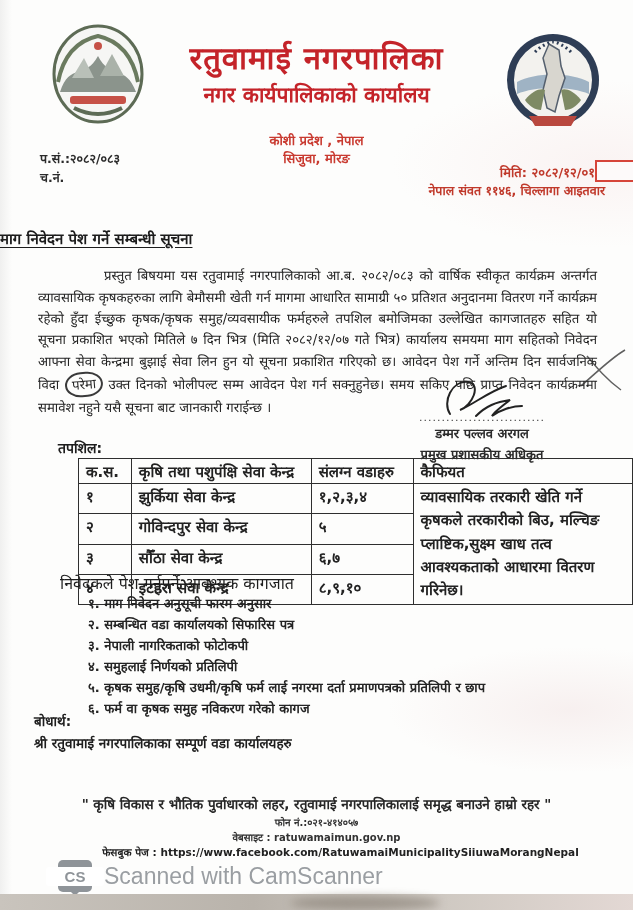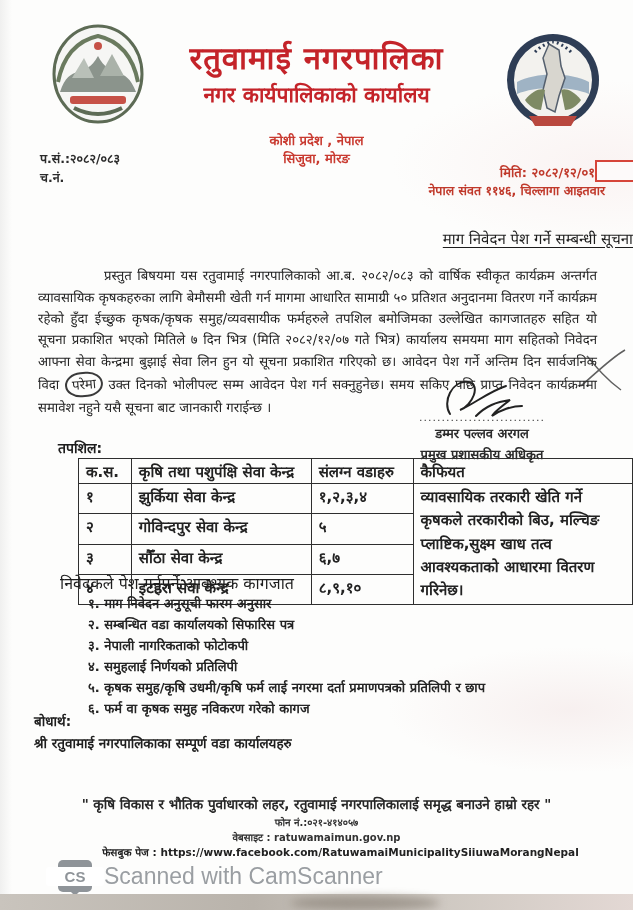--- a/index.html
+++ b/index.html
@@ -25,21 +25,21 @@
   .logo{width:96px;height:108px;}
   .logo-left{left:50px;top:22px;}
   .logo-right{left:505px;top:30px;}
   
   .ref1{left:40px;top:150px;font-size:12.5px;font-weight:bold;color:#2b2b2b;}
   .ref2{left:40px;top:169px;font-size:12.5px;font-weight:bold;color:#2b2b2b;}
   .miti{right:38px;top:163px;font-size:13px;font-weight:bold;color:#c0392b;padding-left:12px;}
   .sambat{right:28px;top:182px;font-size:12.5px;font-weight:bold;color:#c0392b;}
   .red-frag{right:0;top:160px;width:36px;height:18px;border:2px solid #d6453a;border-right:none;background:rgba(255,255,255,.5);}
   
-  .subject{left:0;right:0;top:228px;text-align:right;font-size:15px;font-weight:normal;text-decoration:underline;text-underline-offset:3px;color:#1c1c1c;}
+  .subject{left:0;right:0;top:228px;text-align:left;font-size:15px;font-weight:bold;text-decoration:underline;text-underline-offset:3px;color:#1c1c1c;}
   
   .body-text{left:38px;right:36px;top:252px;font-size:13.2px;line-height:1.62;text-align:justify;color:#242424;}
   .body-text .indent{display:inline-block;width:66px;}
   .circled{display:inline-block;border:2px solid #3a3a3a;border-radius:50% / 58%;padding:0 5px;transform:rotate(-5deg);}
   .para-scribble{right:4px;top:346px;opacity:.75;}
   
   .sig-block{right:36px;top:376px;width:230px;text-align:center;}
   .sig-scribble{margin:0 auto -6px auto;display:block;}
   .sig-dots{font-size:11px;letter-spacing:1px;color:#444;line-height:8px;}
   .sig-name{font-size:13px;font-weight:bold;color:#2b2b2b;margin-top:2px;}

